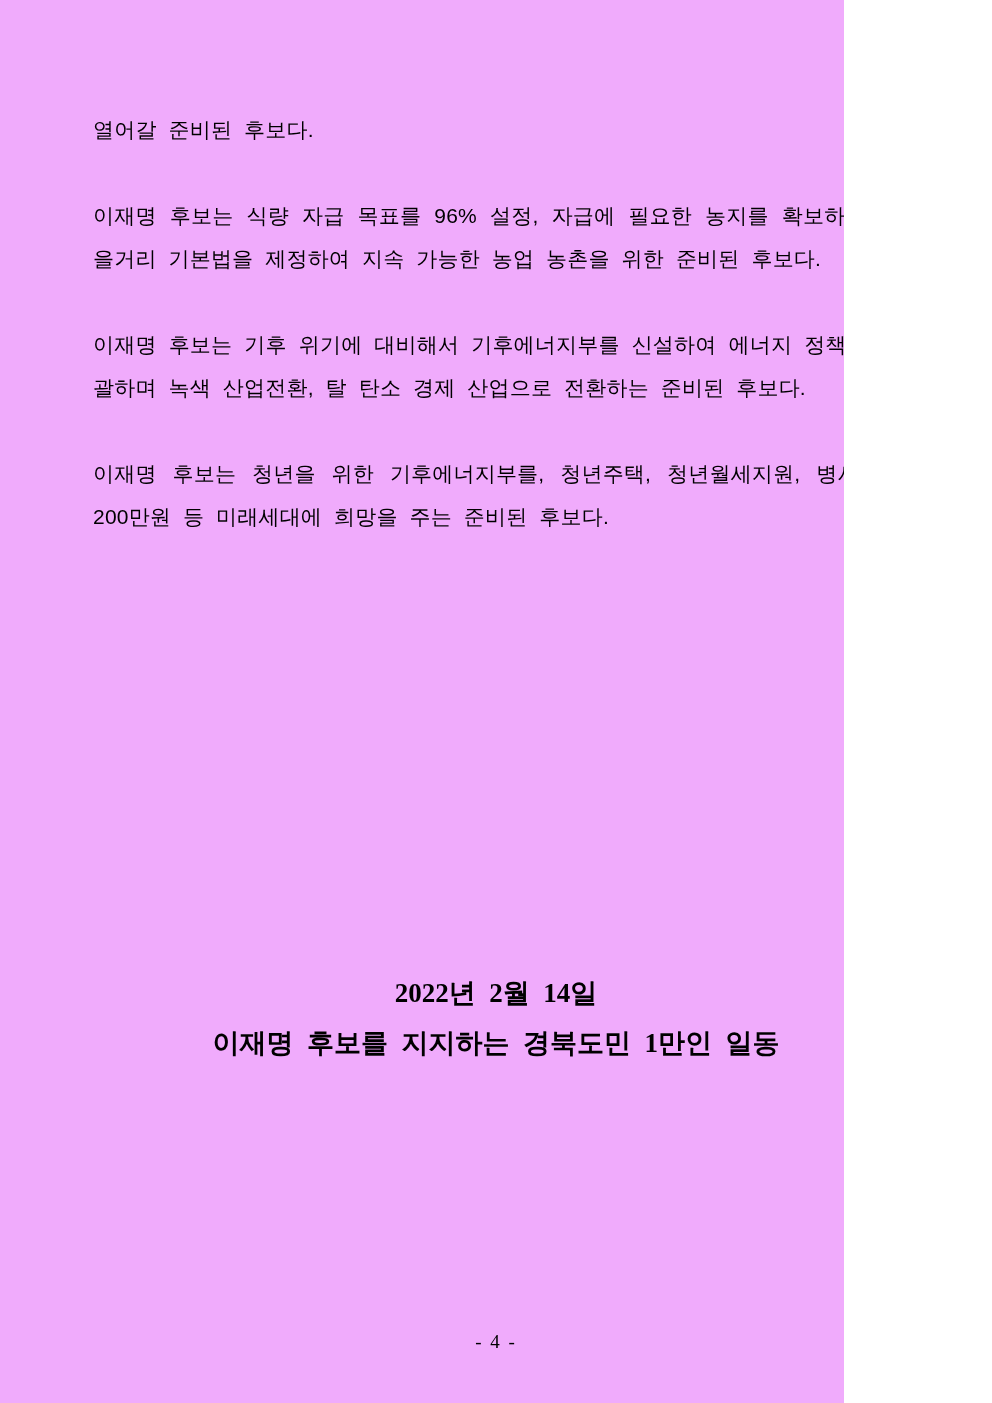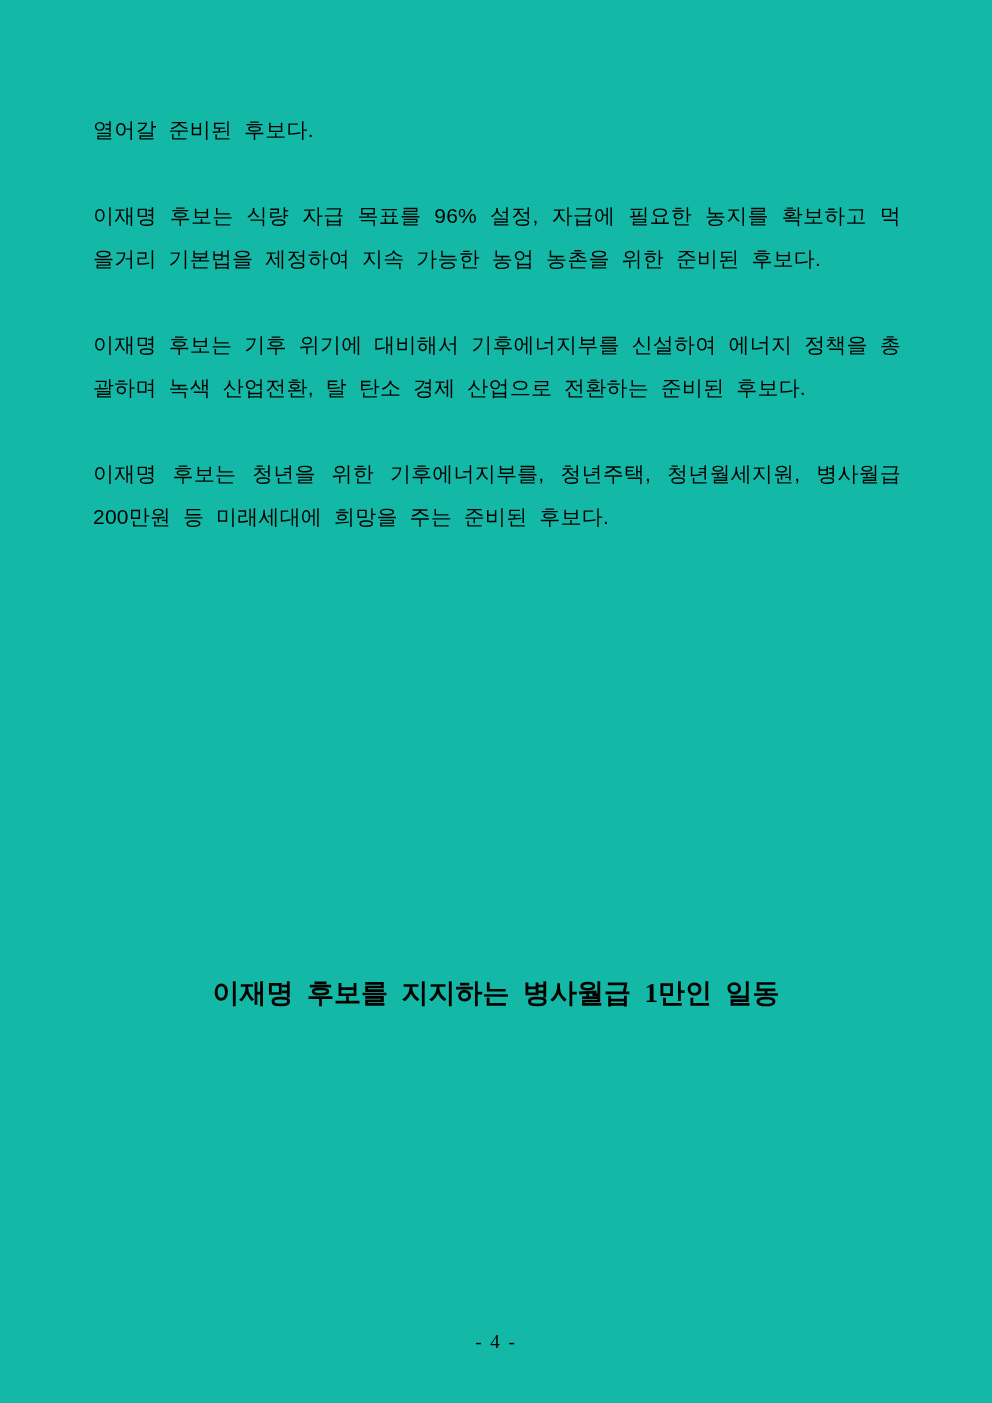--- a/index.html
+++ b/index.html
@@ -2,23 +2,23 @@
 <html><head>
 <meta charset="utf-8">
 <style>
   html, body {
     margin: 0;
     padding: 0;
     background: #ffffff;
   }
   .page {
     position: relative;
-    width: 992px;
+    width: 844px;
     height: 1403px;
-    background: #14b8a6;
+    background: #f0abfc;
     color: #000000;
     overflow: hidden;
     font-family: "Liberation Sans", "DejaVu Sans", sans-serif;
   }
   .content {
     position: absolute;
     top: 108px;
     left: 93px;
     width: 808px;
   }
@@ -63,18 +63,19 @@
 <div class="page">
 
   <div class="content">
     <p class="body-para">열어갈 준비된 후보다.</p>
     <p class="body-para">이재명 후보는 식량 자급 목표를 96% 설정, 자급에 필요한 농지를 확보하고 먹을거리 기본법을 제정하여 지속 가능한 농업 농촌을 위한 준비된 후보다.</p>
     <p class="body-para">이재명 후보는 기후 위기에 대비해서 기후에너지부를 신설하여 에너지 정책을 총괄하며 녹색 산업전환, 탈 탄소 경제 산업으로 전환하는 준비된 후보다.</p>
     <p class="body-para">이재명 후보는 청년을 위한 기후에너지부를, 청년주택, 청년월세지원, 병사월급 200만원 등 미래세대에 희망을 주는 준비된 후보다.</p>
   </div>
 
   <div class="sign-block">
-    <div class="signature-line">이재명 후보를 지지하는 병사월급 1만인 일동</div>
+    <div class="date-line">2022년 2월 14일</div>
+    <div class="signature-line">이재명 후보를 지지하는 경북도민 1만인 일동</div>
   </div>
 
   <div class="footer">- 4 -</div>
 
 </div>
 
 </body></html>

